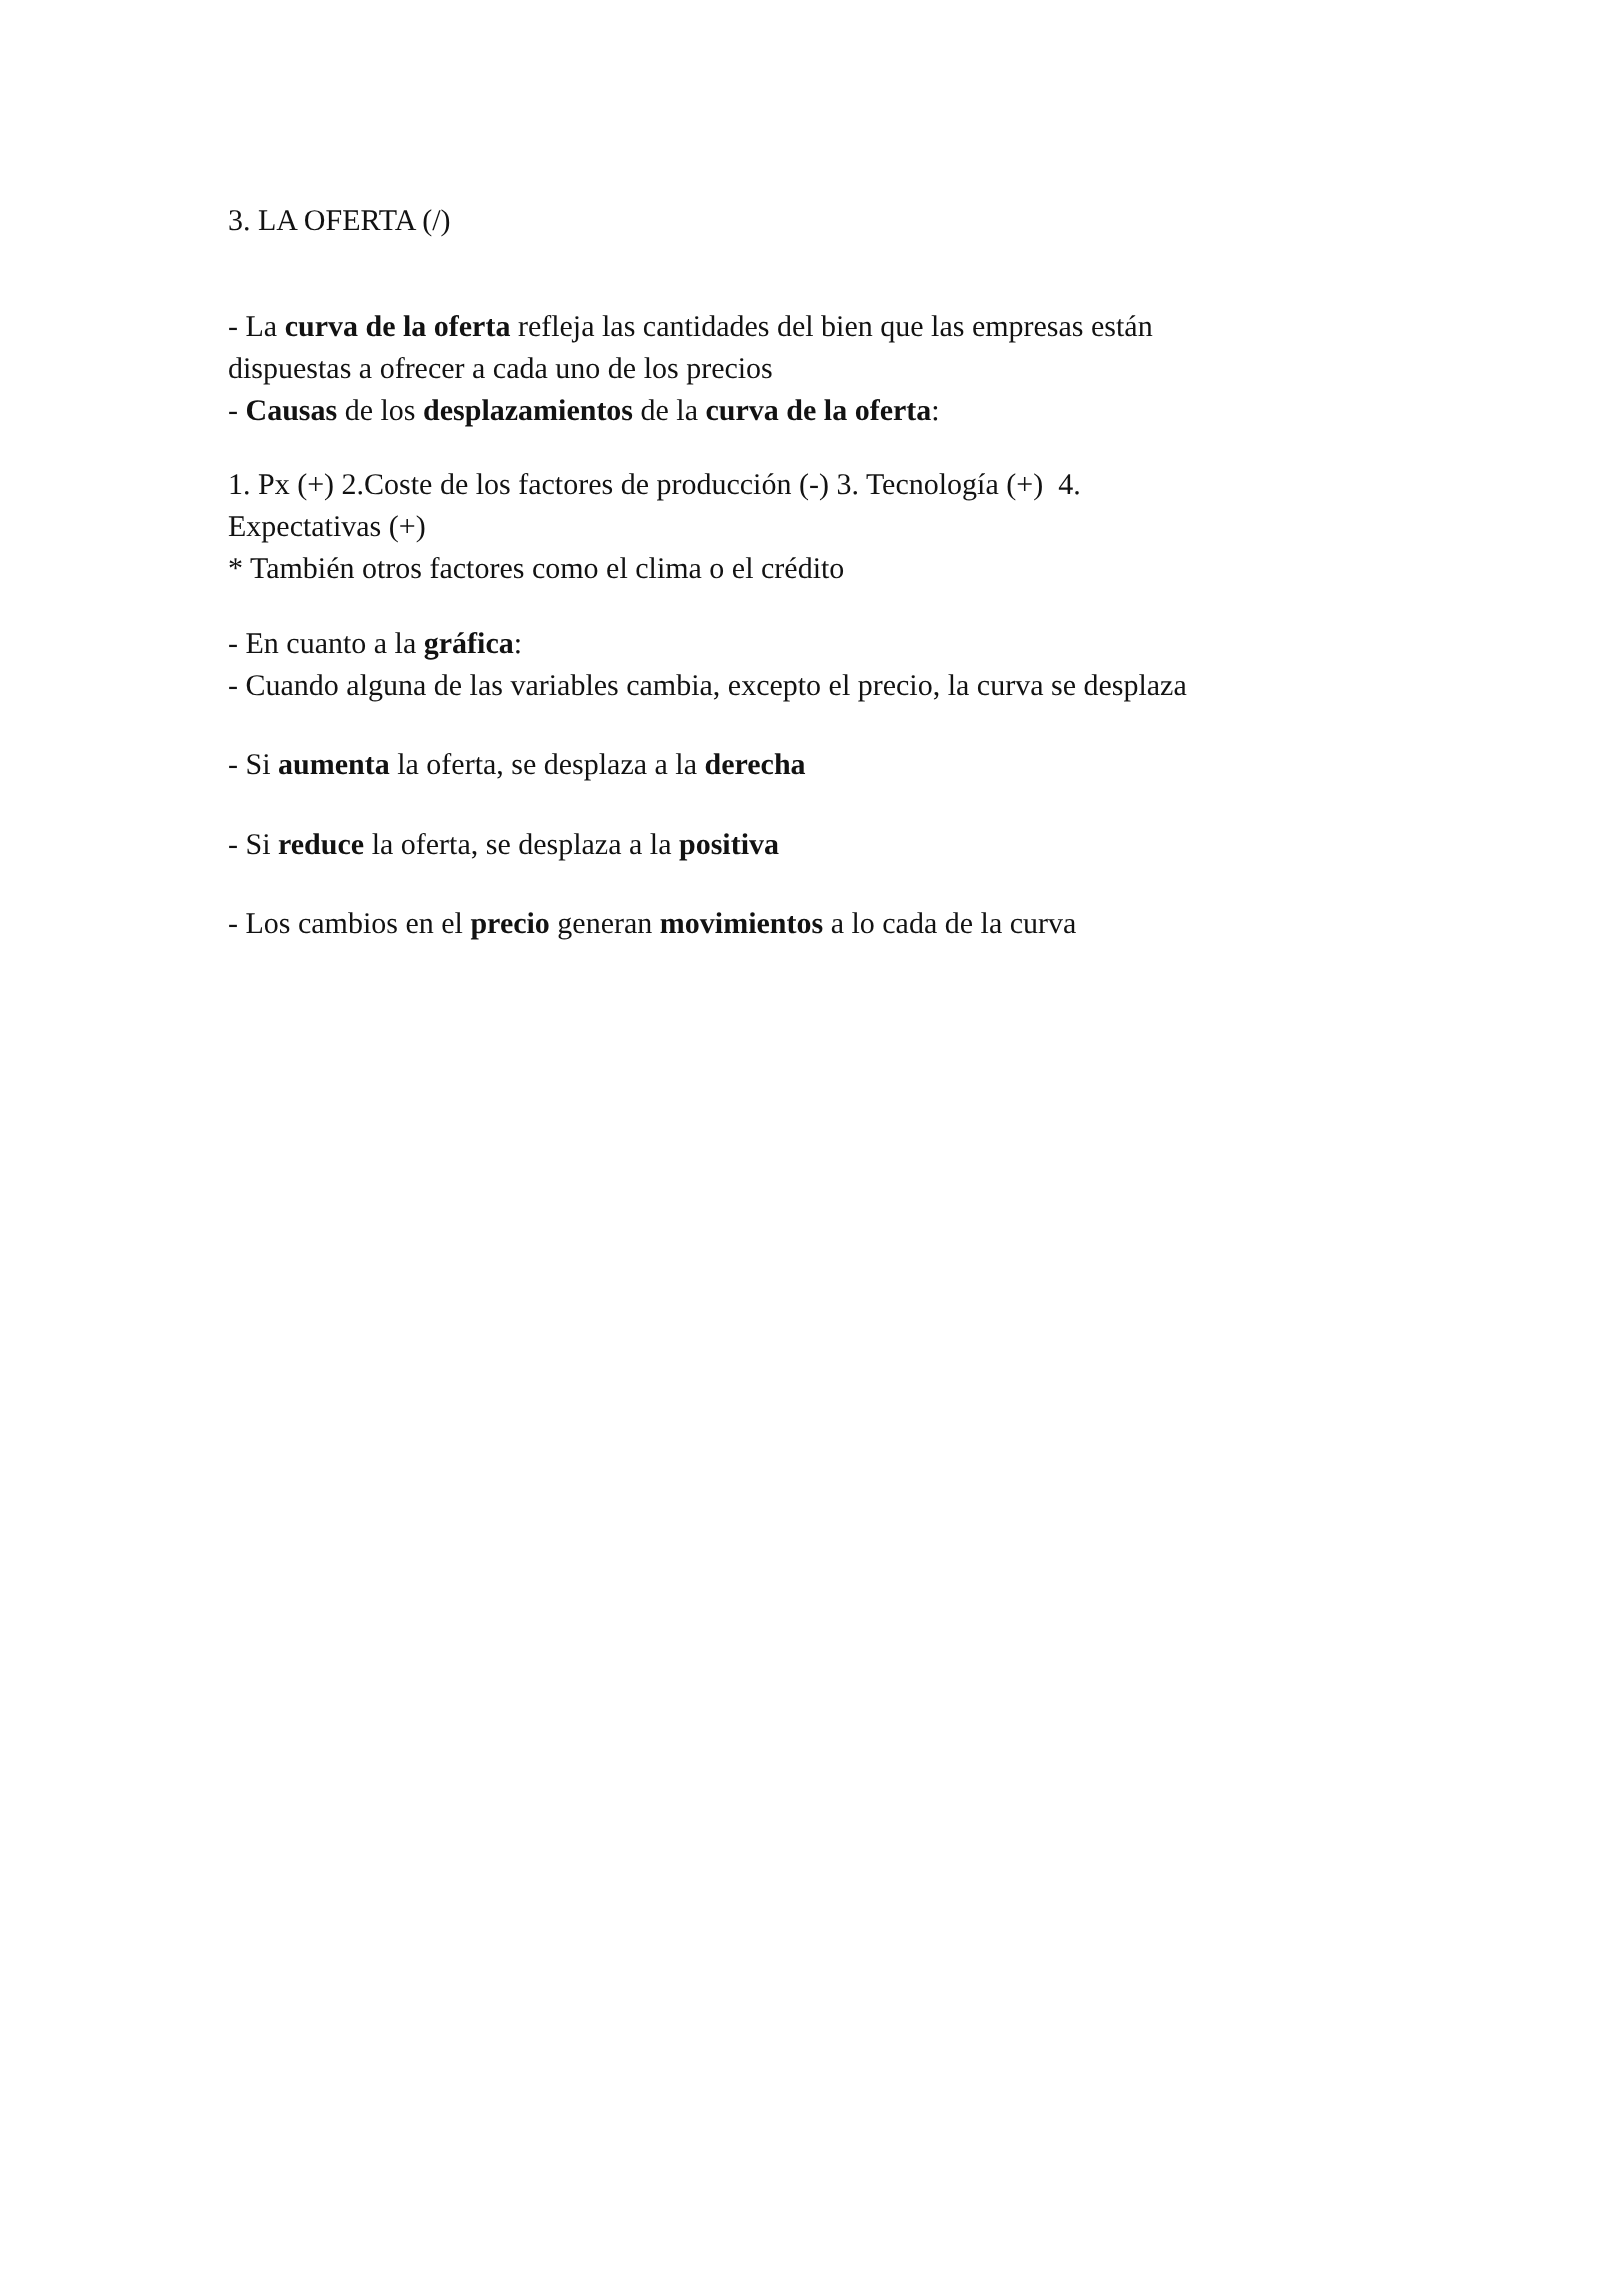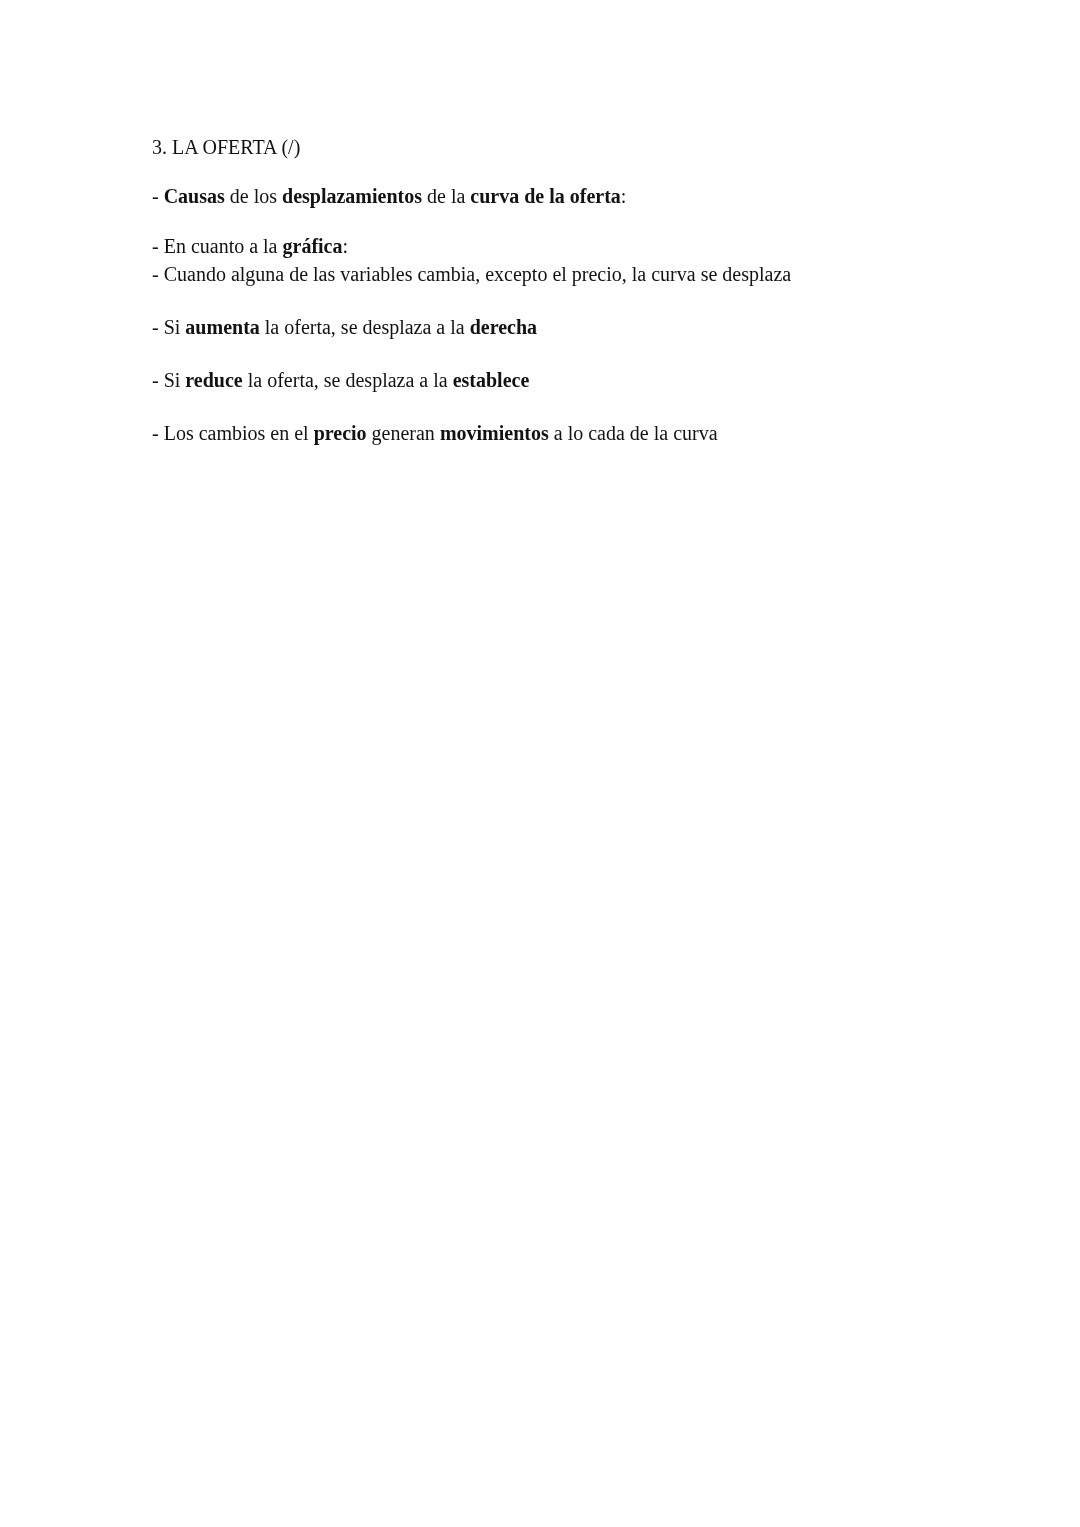--- a/index.html
+++ b/index.html
@@ -37,28 +37,31 @@
   .mt-45 { }
   .mt-46 { margin-top: 46px; }
 </style>
 </head>
 <body>
 
 <div class="page">
   <h1 class="doc-title">3. LA OFERTA (/)</h1>
 
 
+  <p class="para mt-43"><span>- La </span><b>curva de la oferta</b><span> refleja las cantidades del bien que las empresas están dispuestas a ofrecer a cada uno de los precios</span></p>
 
 
   <p class="para mt-45"><span>- </span><b>Causas</b><span> de los </span><b>desplazamientos</b><span> de la </span><b>curva de la oferta</b><span>:</span></p>
 
+  <p class="para mt-21"><span>1. Px (+) 2.Coste de los factores de producción (-) 3. Tecnología (+)  4. Expectativas (+)</span></p>
 
+  <p class="para mt-0"><span>* También otros factores como el clima o el crédito</span></p>
 
   <p class="para mt-22"><span>- En cuanto a la </span><b>gráfica</b><span>:</span></p>
 
   <p class="para mt-45"><span>- Cuando alguna de las variables cambia, excepto el precio, la curva se desplaza</span></p>
 
   <p class="para mt-25"><span>- Si </span><b>aumenta</b><span> la oferta, se desplaza a la </span><b>derecha</b></p>
 
-  <p class="para mt-25"><span>- Si </span><b>reduce</b><span> la oferta, se desplaza a la </span><b>establece</b></p>
+  <p class="para mt-25"><span>- Si </span><b>reduce</b><span> la oferta, se desplaza a la </span><b>positiva</b></p>
 
   <p class="para mt-25"><span>- Los cambios en el </span><b>precio</b><span> generan </span><b>movimientos</b><span> a lo cada de la curva</span></p>
 </div>
 
 </body></html>

